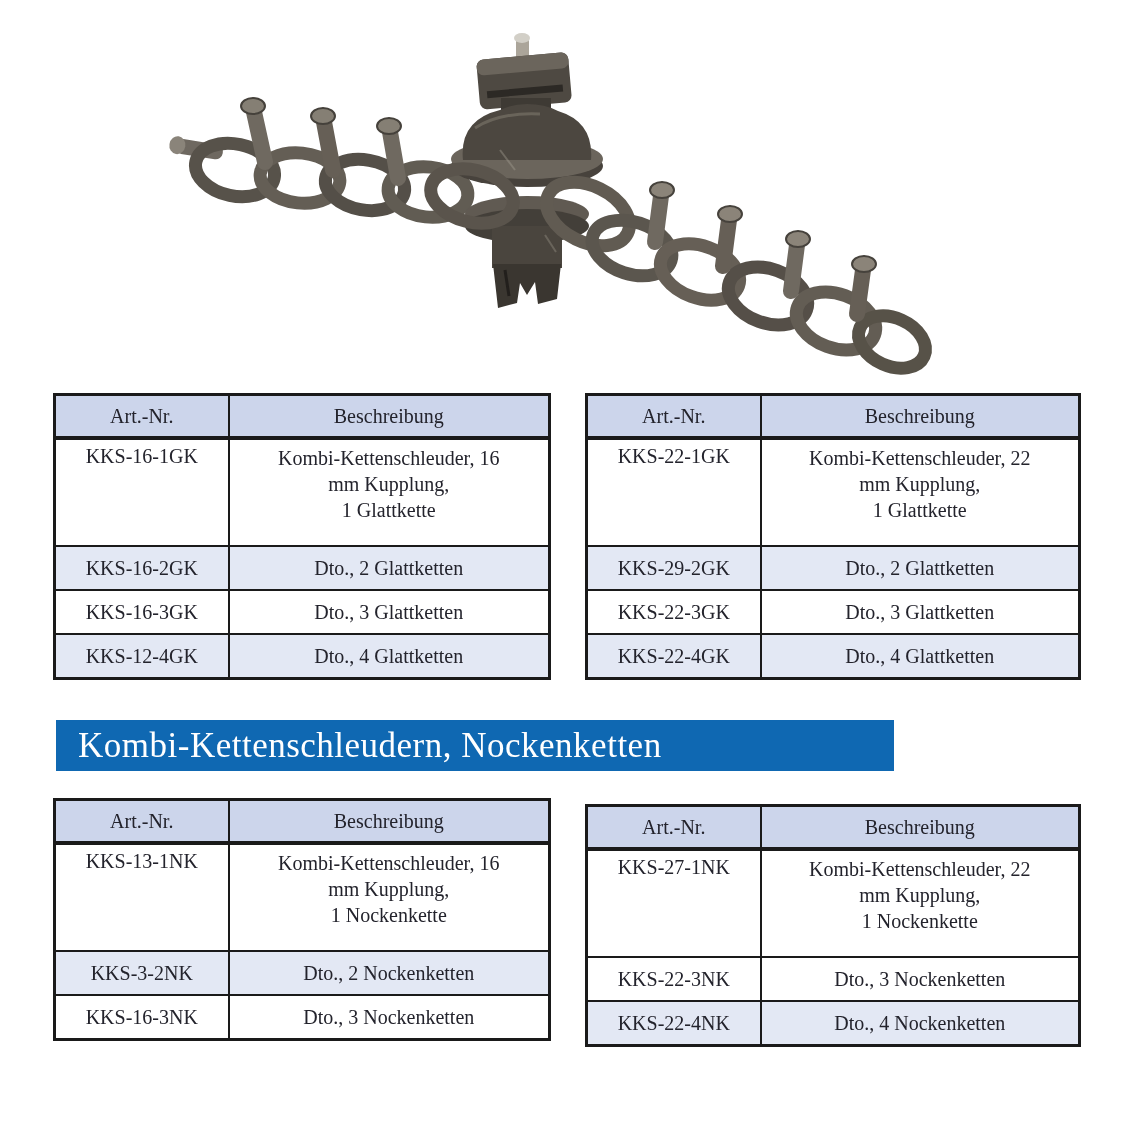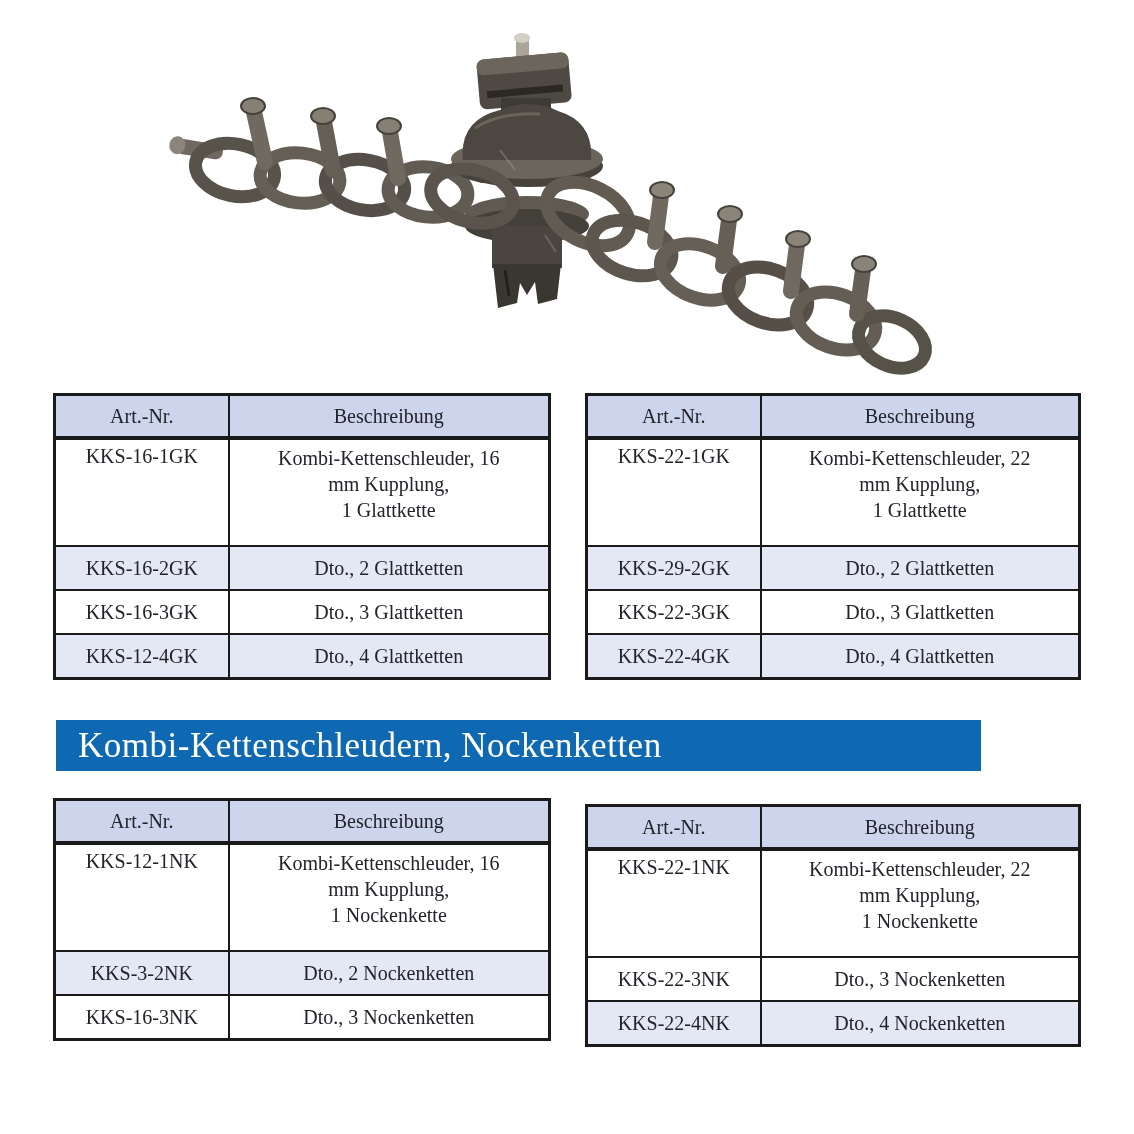--- a/index.html
+++ b/index.html
@@ -45,21 +45,21 @@
   #tbl-gk22 { left:585px; top:393px; width:496px; }
   #tbl-nk16 { left:53px;  top:798px; width:498px; }
   #tbl-nk22 { left:585px; top:804px; width:496px; }
 
   col.c-art  { width:174px; }
 
   
   .banner {
     position:absolute;
     left:56px; top:720px;
-    width:925px; height:51px;
+    width:838px; height:51px;
     background:#0f68b2;
     box-sizing:border-box;
     padding-left:22px;
   }
   .banner .banner-text {
     color:#ffffff;
     font-size:35px;
     line-height:51px;
     letter-spacing:0.5px;
     white-space:nowrap;
@@ -226,21 +226,21 @@
         <col>
       </colgroup>
     <thead>
       <tr>
         <th>Art.-Nr.</th>
         <th>Beschreibung</th>
       </tr>
     </thead>
     <tbody>
       <tr class="tall">
-        <td>KKS-12-1NK</td>
+        <td>KKS-13-1NK</td>
         <td class="desc">Kombi-Kettenschleuder, 16
 mm Kupplung,
 1 Nockenkette</td>
       </tr>
       <tr class="small alt">
         <td>KKS-3-2NK</td>
         <td class="desc">Dto., 2 Nockenketten</td>
       </tr>
       <tr class="small">
         <td>KKS-16-3NK</td>
@@ -255,21 +255,21 @@
         <col>
       </colgroup>
     <thead>
       <tr>
         <th>Art.-Nr.</th>
         <th>Beschreibung</th>
       </tr>
     </thead>
     <tbody>
       <tr class="tall">
-        <td>KKS-22-1NK</td>
+        <td>KKS-27-1NK</td>
         <td class="desc">Kombi-Kettenschleuder, 22
 mm Kupplung,
 1 Nockenkette</td>
       </tr>
       <tr class="small">
         <td>KKS-22-3NK</td>
         <td class="desc">Dto., 3 Nockenketten</td>
       </tr>
       <tr class="small alt">
         <td>KKS-22-4NK</td>

